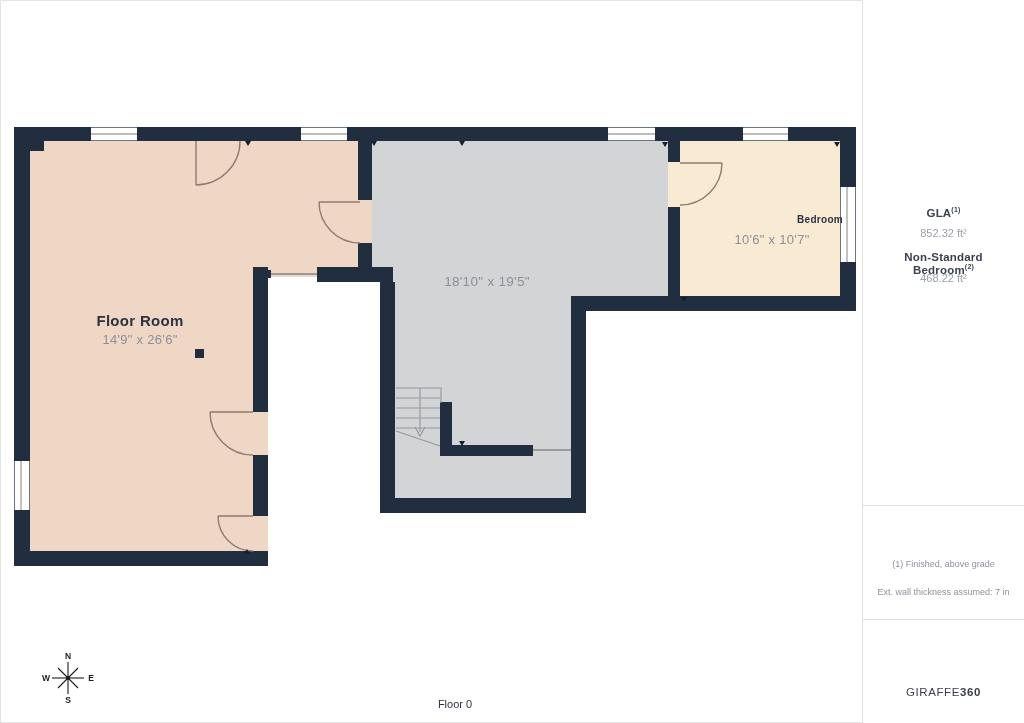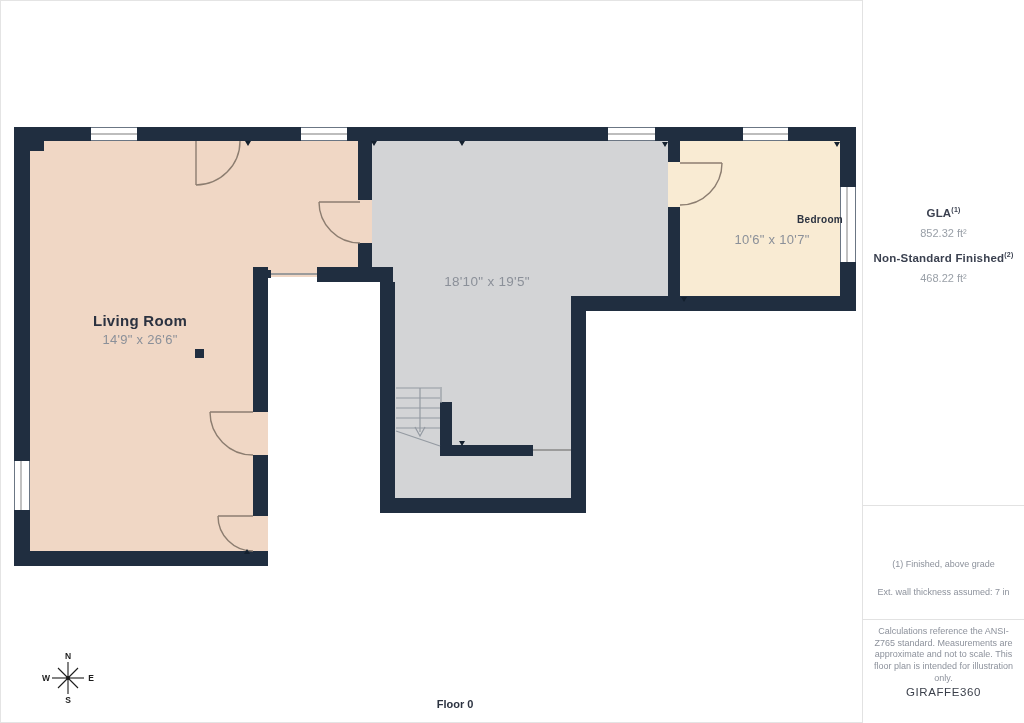--- a/index.html
+++ b/index.html
@@ -16,22 +16,22 @@
   svg.overlay{position:absolute;left:0;top:0;pointer-events:none;}
   .sidebar{position:absolute;left:862px;top:0;width:162px;height:723px;background:#fff;border-left:1px solid #e2e2e2;box-sizing:border-box;}
   .sb{position:absolute;left:0;width:100%;text-align:center;box-sizing:border-box;padding:0 10px;}
   .sb-label{font-size:11.5px;font-weight:700;color:#3b4150;letter-spacing:.2px;}
   .sb-label sup{font-size:7px;}
   .sb-value{font-size:11px;color:#9aa0a8;}
   .sb-note{font-size:9px;color:#8d929c;line-height:1.3;}
   .sb-hr{position:absolute;left:0;width:100%;border-top:1px solid #e2e2e2;}
   .logo{font-size:11.5px;color:#3a3f4a;letter-spacing:.6px;}
   .logo .l1{font-weight:500;}
-  .logo .l2{font-weight:400;}
-  .floor-label{position:absolute;transform:translate(-50%,-50%);font-size:11px;font-weight:700;color:#2b3240;padding-left:40px;}
+  .logo .l2{font-weight:700;}
+  .floor-label{position:absolute;transform:translate(-50%,-50%);font-size:11px;font-weight:400;color:#2b3240;padding-left:40px;}
   .compass-letter{position:absolute;transform:translate(-50%,-50%);font-size:8.5px;font-weight:700;color:#1c1c1c;}
 </style>
 </head>
 <body>
 
 <div class="page">
 
   <div class="plan abs" style="left:0;top:0;width:862px;height:723px;">
 
     <div class="f" style="left:30px;top:141px;width:328px;height:126px;background:#f0d7c5;"></div>
@@ -141,21 +141,21 @@
 
       <g stroke="#1c1c1c" stroke-width="1.1">
         <line x1="68" y1="662" x2="68" y2="694"></line>
         <line x1="52" y1="678" x2="84" y2="678"></line>
         <line x1="58" y1="668" x2="78" y2="688"></line>
         <line x1="58" y1="688" x2="78" y2="668"></line>
         <circle cx="68" cy="678" r="1.4" fill="#1c1c1c"></circle>
       </g>
     </svg>
 
-    <div class="lbl room-name" style="left:140px;top:320px;">Living Room</div>
+    <div class="lbl room-name" style="left:140px;top:320px;">Floor Room</div>
     <div class="lbl room-dims" style="left:140px;top:339px;">14'9" x 26'6"</div>
     <div class="lbl room-dims" style="left:487px;top:281px;font-size:13.5px;">18'10" x 19'5"</div>
     <div class="lbl room-name" style="left:820px;top:219px;font-size:10px;">Bedroom</div>
     <div class="lbl room-dims" style="left:772px;top:239px;">10'6" x 10'7"</div>
 
     <span class="compass-letter" style="left:68px;top:656px;">N</span>
     <span class="compass-letter" style="left:68px;top:700px;">S</span>
     <span class="compass-letter" style="left:46px;top:678px;">W</span>
     <span class="compass-letter" style="left:91px;top:678px;">E</span>
 
@@ -163,31 +163,30 @@
   </div>
 
   <div class="sidebar">
 
     <div class="sb sb-label" style="top:206px;">
       <span>GLA</span><sup>(1)</sup>
     </div>
     <div class="sb sb-value" style="top:227px;">852.32 ft²</div>
 
     <div class="sb sb-label" style="top:251px;">
-      <span>Non-Standard Finished</span><sup>(2)</sup>
+      <span>Non-Standard Bedroom</span><sup>(2)</sup>
     </div>
     <div class="sb sb-value" style="top:272px;">468.22 ft²</div>
 
     <div class="sb-hr" style="top:505px;"></div>
 
     <div class="sb sb-note" style="top:516px;margin-top:43px;">(1) Finished, above grade</div>
     <div class="sb sb-note" style="top:587px;">Ext. wall thickness assumed: 7 in</div>
 
     <div class="sb-hr" style="top:619px;"></div>
 
-    <div class="sb sb-note" style="top:626px;">Calculations reference the ANSI-Z765 standard. Measurements are approximate and not to scale. This floor plan is intended for illustration only.</div>
 
     <div class="sb logo" style="top:686px;">
       <span class="l1">GIRAFFE</span><span class="l2">360</span>
     </div>
   </div>
 
 </div>
 
 </body></html>

